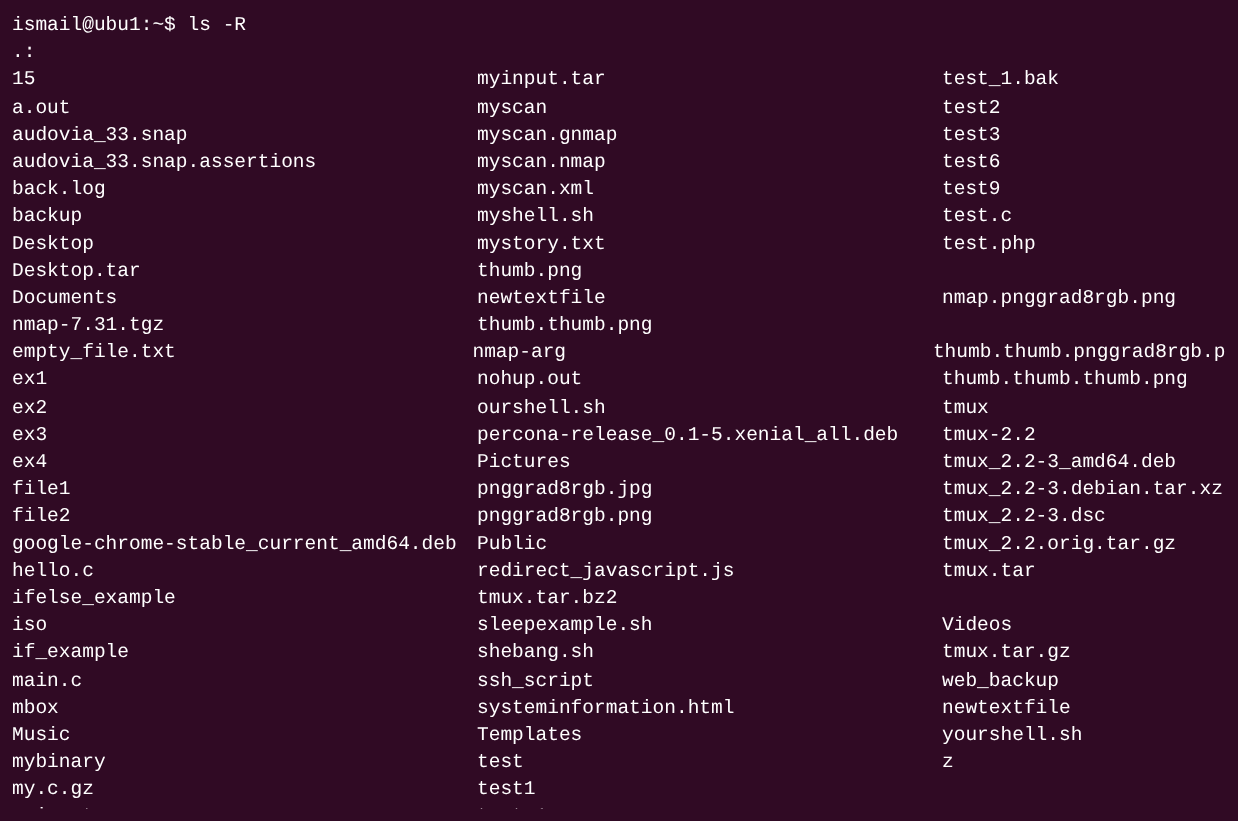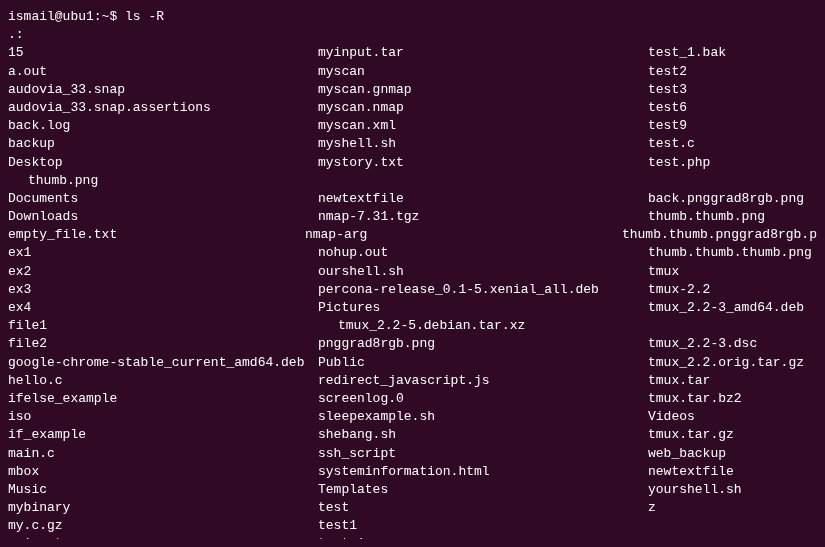--- a/index.html
+++ b/index.html
@@ -23,51 +23,51 @@
       overflow: hidden;
     }
     .line {
       white-space: pre;
       line-height: 1.4;
       display: flex;
       align-items: flex-end;
     }
     .col1 { display: inline-block; width: 310px; }
     .col2 { display: inline-block; width: 310px; font-family: Liberation Mono, monospace; }
-    .col3 { display: inline-block; margin-left: 20px; }
+    .col3 { display: inline-block; }
   </style>
 </head>
 <body>
 
 <div class="terminal">
   <div class="line">
     <span>ismail@ubu1:~$ ls -R</span>
   </div>
   <div id="content-lines">
       <div class="line"><span class="col1">.:</span><span class="col2"></span><span class="col3"></span></div>
       <div class="line"><span class="col1">15</span><span class="col2">myinput.tar</span><span class="col3">test_1.bak</span></div>
       <div class="line"><span class="col1">a.out</span><span class="col2">myscan</span><span class="col3">test2</span></div>
       <div class="line"><span class="col1">audovia_33.snap</span><span class="col2">myscan.gnmap</span><span class="col3">test3</span></div>
       <div class="line"><span class="col1">audovia_33.snap.assertions</span><span class="col2">myscan.nmap</span><span class="col3">test6</span></div>
       <div class="line"><span class="col1">back.log</span><span class="col2">myscan.xml</span><span class="col3">test9</span></div>
       <div class="line"><span class="col1">backup</span><span class="col2">myshell.sh</span><span class="col3">test.c</span></div>
       <div class="line"><span class="col1">Desktop</span><span class="col2">mystory.txt</span><span class="col3">test.php</span></div>
-      <div class="line"><span class="col3">thumb.png</span></div>
-      <div class="line"><span class="col1">Documents</span><span class="col2">newtextfile</span><span class="col3">back.pnggrad8rgb.png</span></div>
-      <div class="line"><span class="col1">Downloads</span><span class="col2">nmap-7.31.tgz</span><span class="col3">thumb.thumb.png</span></div>
+      <div class="line"><span class="col1">Desktop.tar</span><span class="col3">thumb.png</span></div>
+      <div class="line"><span class="col1">Documents</span><span class="col2">newtextfile</span><span class="col3">nmap.pnggrad8rgb.png</span></div>
+      <div class="line"><span class="col2">nmap-7.31.tgz</span><span class="col3">thumb.thumb.png</span></div>
       <div class="line"><span class="col1">empty_file.txt</span><span class="col2">nmap-arg</span><span class="col3">thumb.thumb.pnggrad8rgb.p</span></div>
       <div class="line"><span class="col1">ex1</span><span class="col2">nohup.out</span><span class="col3">thumb.thumb.thumb.png</span></div>
       <div class="line"><span class="col1">ex2</span><span class="col2">ourshell.sh</span><span class="col3">tmux</span></div>
       <div class="line"><span class="col1">ex3</span><span class="col2">percona-release_0.1-5.xenial_all.deb</span><span class="col3">tmux-2.2</span></div>
       <div class="line"><span class="col1">ex4</span><span class="col2">Pictures</span><span class="col3">tmux_2.2-3_amd64.deb</span></div>
-      <div class="line"><span class="col1">file1</span><span class="col3">tmux_2.2-5.debian.tar.xz</span></div>
+      <div class="line"><span class="col1">file1</span><span class="col2">pnggrad8rgb.jpg</span><span class="col3">tmux_2.2-3.debian.tar.xz</span></div>
       <div class="line"><span class="col1">file2</span><span class="col2">pnggrad8rgb.png</span><span class="col3">tmux_2.2-3.dsc</span></div>
       <div class="line"><span class="col1">google-chrome-stable_current_amd64.deb</span><span class="col2">Public</span><span class="col3">tmux_2.2.orig.tar.gz</span></div>
       <div class="line"><span class="col1">hello.c</span><span class="col2">redirect_javascript.js</span><span class="col3">tmux.tar</span></div>
-      <div class="line"><span class="col1">ifelse_example</span><span class="col2">screenlog.0</span><span class="col3">tmux.tar.bz2</span></div>
+      <div class="line"><span class="col1">ifelse_example</span><span class="col3">tmux.tar.bz2</span></div>
       <div class="line"><span class="col1">iso</span><span class="col2">sleepexample.sh</span><span class="col3">Videos</span></div>
       <div class="line"><span class="col1">if_example</span><span class="col2">shebang.sh</span><span class="col3">tmux.tar.gz</span></div>
       <div class="line"><span class="col1">main.c</span><span class="col2">ssh_script</span><span class="col3">web_backup</span></div>
       <div class="line"><span class="col1">mbox</span><span class="col2">systeminformation.html</span><span class="col3">newtextfile</span></div>
       <div class="line"><span class="col1">Music</span><span class="col2">Templates</span><span class="col3">yourshell.sh</span></div>
       <div class="line"><span class="col1">mybinary</span><span class="col2">test</span><span class="col3">z</span></div>
       <div class="line"><span class="col1">my.c.gz</span><span class="col2">test1</span><span class="col3"></span></div>
       <div class="line"><span class="col1">myinput</span><span class="col2">test_1</span><span class="col3"></span></div>
     </div>
 

